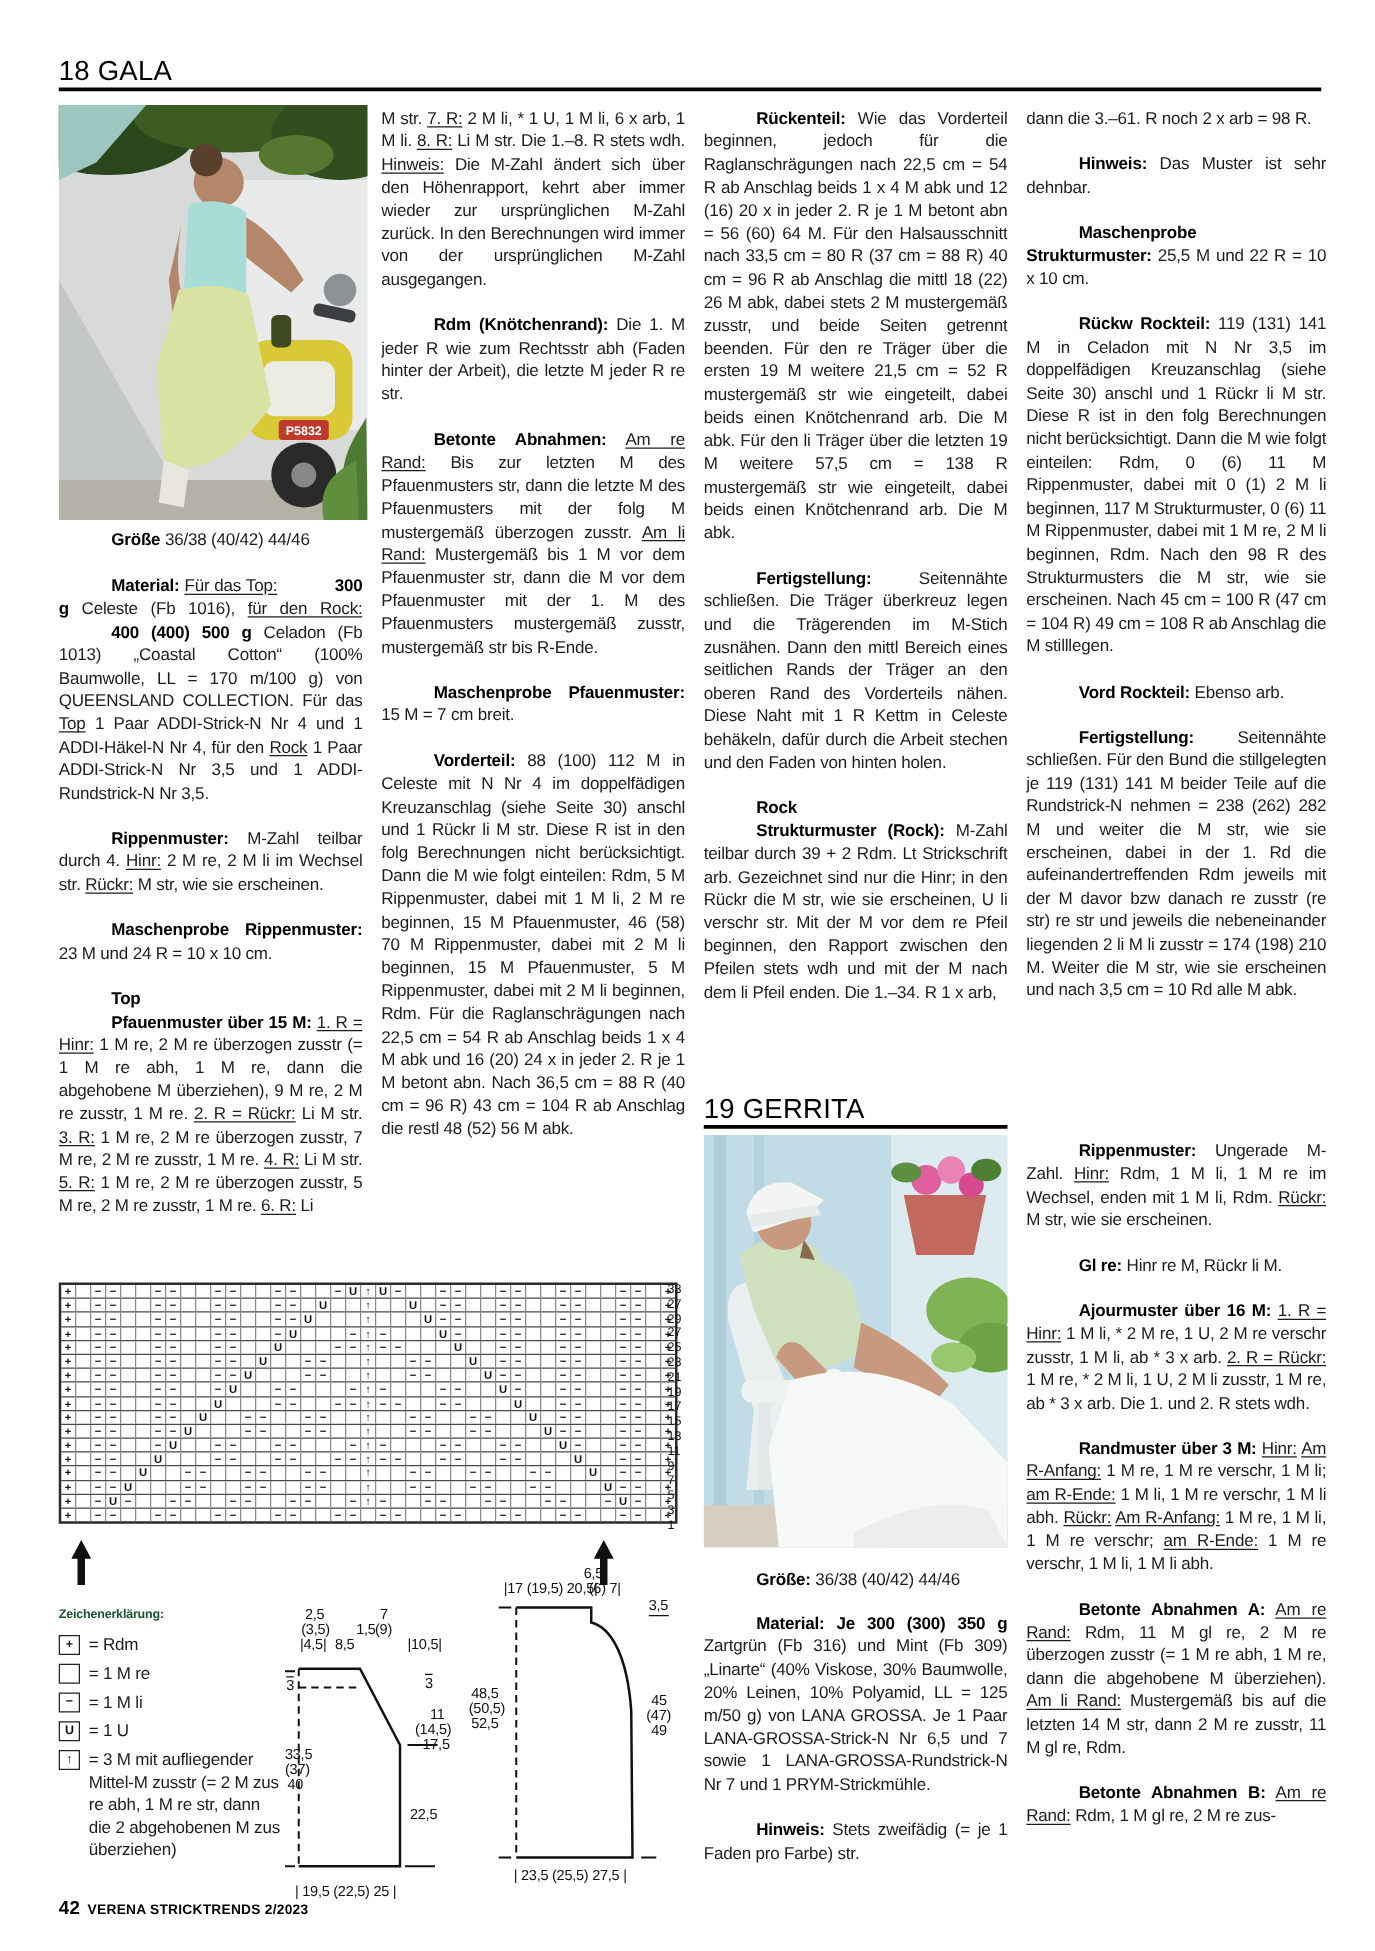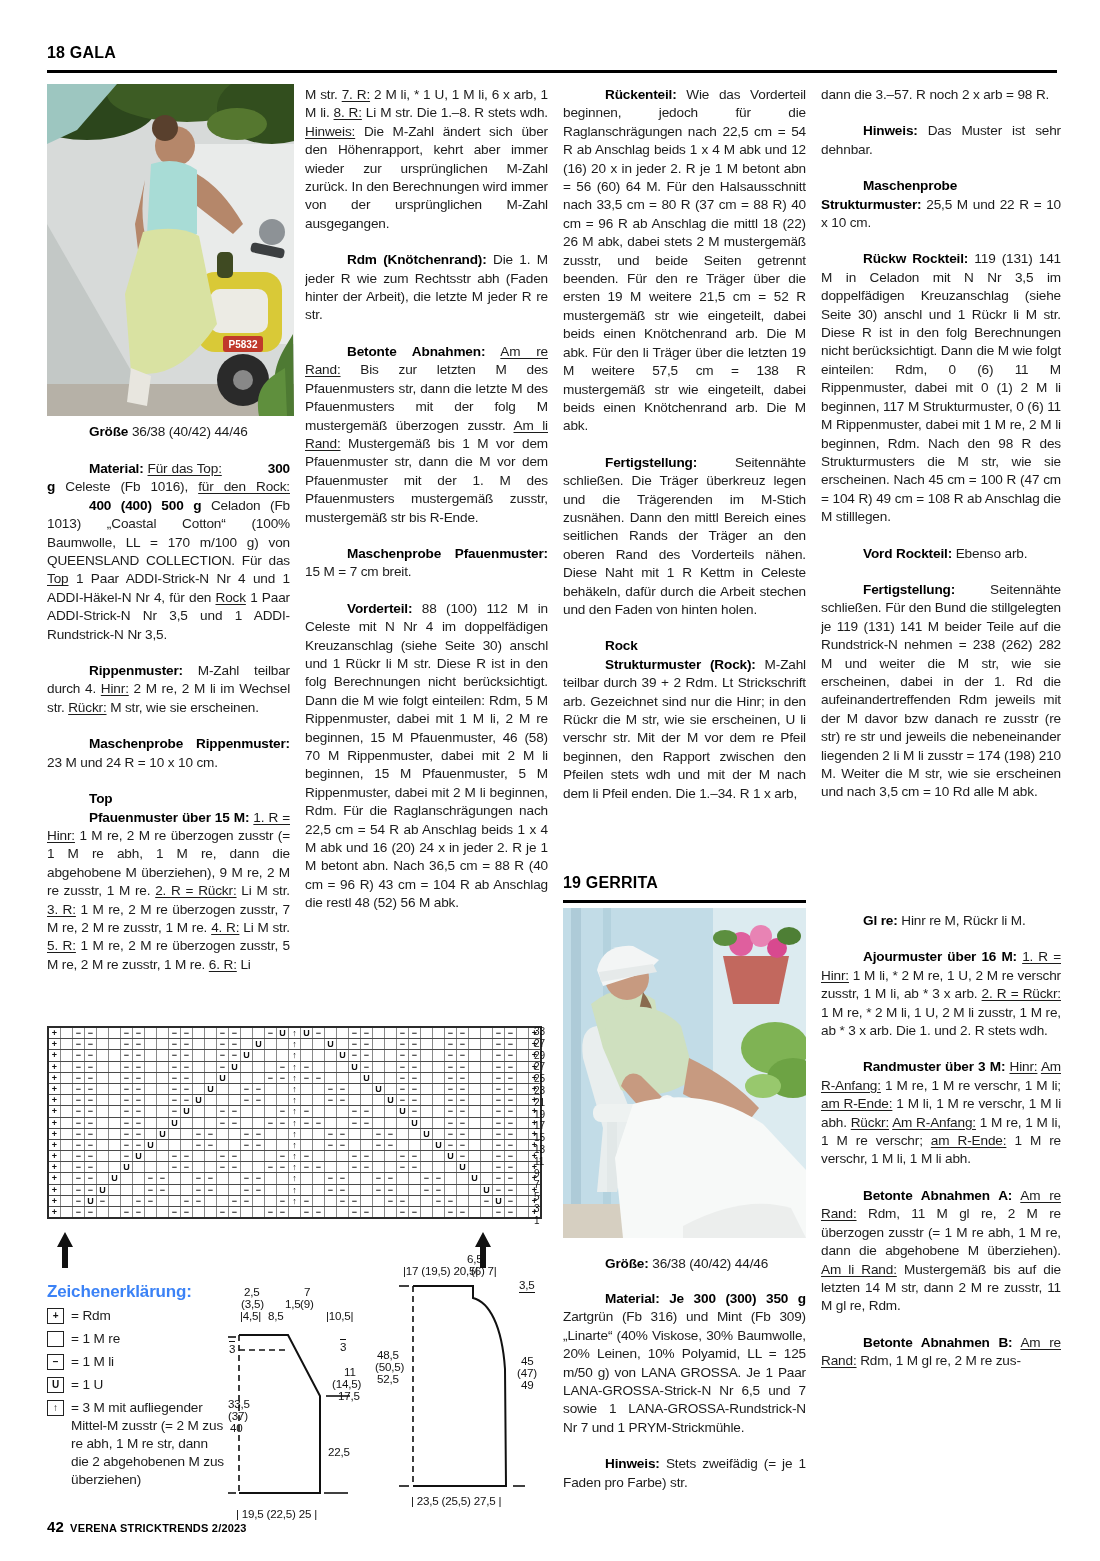--- a/index.html
+++ b/index.html
@@ -1,41 +1,41 @@
 <!DOCTYPE html>
 <html><head>
 <meta charset="utf-8">
 <style>
   html,body{margin:0;padding:0;background:#9a9a9a;}
   #page{position:relative;width:1100px;height:1561px;background:#ffffff;overflow:hidden;
         font-family:"Liberation Sans",sans-serif;color:#1c1c1c;}
   .abs{position:absolute;}
   
-  .sec-head{font-size:16px;font-weight:700;letter-spacing:.2px;color:#000;}
+  .sec-head{font-size:22px;font-weight:400;letter-spacing:.2px;color:#000;}
   .sec-rule{background:#000;height:2.5px;}
   
   .col{font-size:13.6px;line-height:18.4px;text-align:justify;letter-spacing:-0.15px;overflow:hidden;}
   .col p.para{margin:0 0 18px 0;}
   .col p.para:last-child{margin-bottom:0;}
   b{font-weight:700;color:#000;padding-left:42px;}
   u{text-underline-offset:2px;}
   
   #chart-wrap{position:absolute;}
   #chart-grid{border:2px solid #2b2b2b;display:inline-block;background:#fff;}
   .chart-row{display:flex;border-top:1.4px solid #4a4a4a;}
   .chart-row:first-child{border-top:none;}
   .chart-cell{width:11px;height:10.2px;border-left:1px solid #8a8a8a;
               font-size:9px;font-weight:700;line-height:10px;text-align:center;color:#111;}
   .chart-row .chart-cell:first-child{border-left:none;}
   #chart-nums{position:absolute;left:487px;top:0;font-size:10px;line-height:11.8px;color:#111;}
   #chart-nums div{height:11.8px;}
   .rap-arrow{position:absolute;width:16px;height:36px;}
   
   #legend{font-size:13.6px;line-height:18px;letter-spacing:-0.15px;}
-  #legend .lg-title{font-weight:800;font-size:17px;margin-bottom:6px;color:#3b82f6;}
+  #legend .lg-title{font-weight:800;font-size:10px;margin-bottom:6px;color:#14532d;}
   .lg-item{display:flex;margin-bottom:5px;}
   .lg-sym{flex:0 0 15px;height:14px;border:1.6px solid #222;margin-right:7px;margin-top:1px;
           font-size:10px;font-weight:700;text-align:center;line-height:13px;color:#111;}
   .lg-txt{flex:1;}
   
   .schem{position:absolute;font-size:11.6px;line-height:12px;color:#111;letter-spacing:-0.2px;}
   .schem svg{position:absolute;left:0;top:0;}
   .schem .lbl{position:absolute;white-space:nowrap;}
   .schem .underline{border-bottom:1.4px solid #111;padding-bottom:1px;}
   .schem .overline{border-top:1.4px solid #111;padding-top:1px;}
@@ -105,21 +105,21 @@
       <p class="para"><b>Vorderteil:</b> 88 (100) 112 M in Celeste mit N Nr 4 im doppelfädigen Kreuzanschlag (siehe Seite 30) anschl und 1 Rückr li M str. Diese R ist in den folg Berechnungen nicht berücksichtigt. Dann die M wie folgt einteilen: Rdm, 5 M Rippenmuster, dabei mit 1 M li, 2 M re beginnen, 15 M Pfauenmuster, 46 (58) 70 M Rippenmuster, dabei mit 2 M li beginnen, 15 M Pfauenmuster, 5 M Rippenmuster, dabei mit 2 M li beginnen, Rdm. Für die Raglanschrägungen nach 22,5 cm = 54 R ab Anschlag beids 1 x 4 M abk und 16 (20) 24 x in jeder 2. R je 1 M betont abn. Nach 36,5 cm = 88 R (40 cm = 96 R) 43 cm = 104 R ab Anschlag die restl 48 (52) 56 M abk.</p>
     </div>
 
   <div class="abs col" style="left:563px;top:86px;width:243px;height:788px;">
       <p class="para"><b>Rückenteil:</b> Wie das Vorderteil beginnen, jedoch für die Raglanschrägungen nach 22,5 cm = 54 R ab Anschlag beids 1 x 4 M abk und 12 (16) 20 x in jeder 2. R je 1 M betont abn = 56 (60) 64 M. Für den Halsausschnitt nach 33,5 cm = 80 R (37 cm = 88 R) 40 cm = 96 R ab Anschlag die mittl 18 (22) 26 M abk, dabei stets 2 M mustergemäß zusstr, und beide Seiten getrennt beenden. Für den re Träger über die ersten 19 M weitere 21,5 cm = 52 R mustergemäß str wie eingeteilt, dabei beids einen Knötchenrand arb. Die M abk. Für den li Träger über die letzten 19 M weitere 57,5 cm = 138 R mustergemäß str wie eingeteilt, dabei beids einen Knötchenrand arb. Die M abk.</p>
       <p class="para"><b>Fertigstellung:</b> Seitennähte schließen. Die Träger überkreuz legen und die Trägerenden im M-Stich zusnähen. Dann den mittl Bereich eines seitlichen Rands der Träger an den oberen Rand des Vorderteils nähen. Diese Naht mit 1 R Kettm in Celeste behäkeln, dafür durch die Arbeit stechen und den Faden von hinten holen.</p>
       <p class="para"><b>Rock</b><br><b>Strukturmuster (Rock):</b> M-Zahl teilbar durch 39 + 2 Rdm. Lt Strickschrift arb. Gezeichnet sind nur die Hinr; in den Rückr die M str, wie sie erscheinen, U li verschr str. Mit der M vor dem re Pfeil beginnen, den Rapport zwischen den Pfeilen stets wdh und mit der M nach dem li Pfeil enden. Die 1.–34. R 1 x arb,</p>
     </div>
 
   <div class="abs col" style="left:821px;top:86px;width:240px;height:812px;">
-      <p class="para">dann die 3.–57. R noch 2 x arb = 98 R.</p>
+      <p class="para">dann die 3.–61. R noch 2 x arb = 98 R.</p>
       <p class="para"><b>Hinweis:</b> Das Muster ist sehr dehnbar.</p>
       <p class="para"><b>Maschenprobe Strukturmuster:</b> 25,5 M und 22 R = 10 x 10 cm.</p>
       <p class="para"><b>Rückw Rockteil:</b> 119 (131) 141 M in Celadon mit N Nr 3,5 im doppelfädigen Kreuzanschlag (siehe Seite 30) anschl und 1 Rückr li M str. Diese R ist in den folg Berechnungen nicht berücksichtigt. Dann die M wie folgt einteilen: Rdm, 0 (6) 11 M Rippenmuster, dabei mit 0 (1) 2 M li beginnen, 117 M Strukturmuster, 0 (6) 11 M Rippenmuster, dabei mit 1 M re, 2 M li beginnen, Rdm. Nach den 98 R des Strukturmusters die M str, wie sie erscheinen. Nach 45 cm = 100 R (47 cm = 104 R) 49 cm = 108 R ab Anschlag die M stilllegen.</p>
       <p class="para"><b>Vord Rockteil:</b> Ebenso arb.</p>
       <p class="para"><b>Fertigstellung:</b> Seitennähte schließen. Für den Bund die stillgelegten je 119 (131) 141 M beider Teile auf die Rundstrick-N nehmen = 238 (262) 282 M und weiter die M str, wie sie erscheinen, dabei in der 1. Rd die aufeinandertreffenden Rdm jeweils mit der M davor bzw danach re zusstr (re str) re str und jeweils die nebeneinander liegenden 2 li M li zusstr = 174 (198) 210 M. Weiter die M str, wie sie erscheinen und nach 3,5 cm = 10 Rd alle M abk.</p>
     </div>
 
   <div id="chart-wrap" class="abs" style="left:47px;top:1026px;width:540px;height:240px;">
     <div id="chart-grid"><div class="chart-row">
           <div class="chart-cell">+</div>
@@ -982,20 +982,21 @@
     </svg>
   </div>
 
   <div class="abs caption" style="left:563px;top:1256px;width:243px;"><b>Größe:</b> 36/38 (40/42) 44/46</div>
   <div class="abs col" style="left:563px;top:1290px;width:243px;height:240px;">
       <p class="para"><b>Material: Je 300 (300) 350 g</b> Zartgrün (Fb 316) und Mint (Fb 309) „Linarte“ (40% Viskose, 30% Baumwolle, 20% Leinen, 10% Polyamid, LL = 125 m/50 g) von LANA GROSSA. Je 1 Paar LANA-GROSSA-Strick-N Nr 6,5 und 7 sowie 1 LANA-GROSSA-Rundstrick-N Nr 7 und 1 PRYM-Strickmühle.</p>
       <p class="para"><b>Hinweis:</b> Stets zweifädig (= je 1 Faden pro Farbe) str.</p>
     </div>
 
   <div class="abs col" style="left:821px;top:912px;width:240px;height:636px;">
+      <p class="para"><b>Rippenmuster:</b> Ungerade M-Zahl. <u>Hinr:</u> Rdm, 1 M li, 1 M re im Wechsel, enden mit 1 M li, Rdm. <u>Rückr:</u> M str, wie sie erscheinen.</p>
       <p class="para"><b>Gl re:</b> Hinr re M, Rückr li M.</p>
       <p class="para"><b>Ajourmuster über 16 M:</b> <u>1. R = Hinr:</u> 1 M li, * 2 M re, 1 U, 2 M re verschr zusstr, 1 M li, ab * 3 x arb. <u>2. R = Rückr:</u> 1 M re, * 2 M li, 1 U, 2 M li zusstr, 1 M re, ab * 3 x arb. Die 1. und 2. R stets wdh.</p>
       <p class="para"><b>Randmuster über 3 M:</b> <u>Hinr:</u> <u>Am R-Anfang:</u> 1 M re, 1 M re verschr, 1 M li; <u>am R-Ende:</u> 1 M li, 1 M re verschr, 1 M li abh. <u>Rückr:</u> <u>Am R-Anfang:</u> 1 M re, 1 M li, 1 M re verschr; <u>am R-Ende:</u> 1 M re verschr, 1 M li, 1 M li abh.</p>
       <p class="para"><b>Betonte Abnahmen A:</b> <u>Am re Rand:</u> Rdm, 11 M gl re, 2 M re überzogen zusstr (= 1 M re abh, 1 M re, dann die abgehobene M überziehen). <u>Am li Rand:</u> Mustergemäß bis auf die letzten 14 M str, dann 2 M re zusstr, 11 M gl re, Rdm.</p>
       <p class="para"><b>Betonte Abnahmen B:</b> <u>Am re Rand:</u> Rdm, 1 M gl re, 2 M re zus-</p>
     </div>
 
   <div id="footer" class="abs" style="left:47px;top:1518px;">
     <span class="pg">42</span><span>VERENA STRICKTRENDS 2/2023</span>
   </div>

